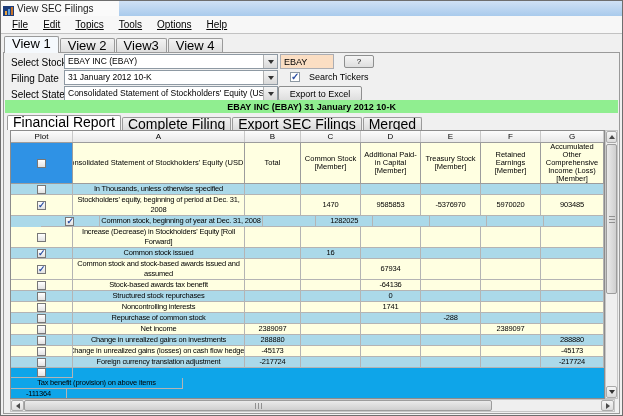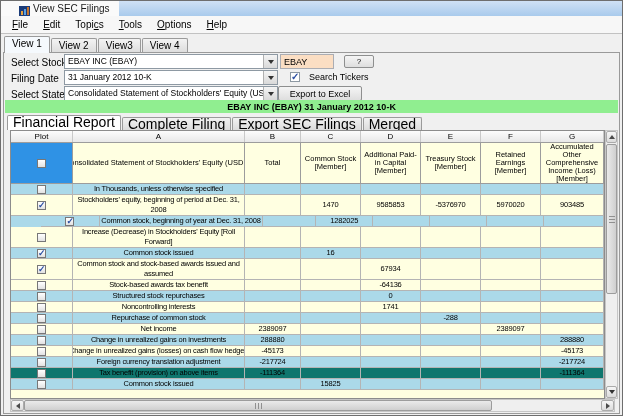--- a/index.html
+++ b/index.html
@@ -2,35 +2,35 @@
 <html><head>
 <meta charset="utf-8">
 <style>
   html,body{margin:0;padding:0;background:#D6D6D6;}
   *{box-sizing:border-box;}
   .window{position:relative;width:623px;height:416px;border:1px solid #6E6E6E;background:#F0F0F0;
           font-family:"Liberation Sans",sans-serif;color:#000;overflow:hidden;}
 
   
   .titlebar{position:absolute;top:0;left:0;right:0;height:15px;display:flex;}
-  .tb-left{width:118px;background:#FAFAFA;display:flex;align-items:center;gap:3px;padding-left:18px;}
+  .tb-left{width:118px;background:#FAFAFA;display:flex;align-items:center;gap:3px;padding-left:2px;}
   .tb-right{flex:1;background:linear-gradient(#CFE1F5,#A9CAEC);}
   .title{font-size:10px;color:#1a1a1a;white-space:nowrap;}
   .app-icon{width:11px;height:11px;display:inline-block;}
 
   
   .menubar{position:absolute;top:15px;left:0;right:0;height:18px;background:#F7F7F7;
            border-bottom:1px solid #C2C2C2;display:flex;align-items:center;padding-left:5px;font-size:10px;}
-  .menu-item{padding:1px 6px;margin-right:3px;cursor:default;}
+  .menu-item{padding:1px 6px;margin-right:3px;cursor:default;text-decoration:underline;}
   .menu-item .u{text-decoration:underline;}
 
   
   .tabstrip{position:absolute;top:33px;left:0;right:0;height:19px;display:flex;align-items:flex-end;
             padding-left:3px;background:#F0F0F0;}
-  .vtab{font-size:10px;line-height:11px;padding:1px 7px 2px;background:linear-gradient(#F3F3F3,#DCDCDC);
+  .vtab{font-size:13px;line-height:11px;padding:1px 7px 2px;background:linear-gradient(#F3F3F3,#DCDCDC);
         border:1px solid #9A9A9A;border-bottom:none;border-radius:2px 2px 0 0;margin-right:1px;height:15px;}
   .vtab.active{background:#F5F9FD;height:17px;z-index:2;}
 
   
   .panel{position:absolute;top:51px;left:2px;right:2px;bottom:1px;border:1px solid #9A9A9A;background:#F0F0F0;}
 
   .f-label{position:absolute;left:7px;font-size:10px;white-space:nowrap;}
   .combo{position:absolute;left:60px;width:214px;height:15px;background:#FFF;border:1px solid #8E99A3;
          display:flex;align-items:stretch;}
   .combo .txt{flex:1;font-size:8.5px;line-height:13px;padding-left:3px;white-space:nowrap;overflow:hidden;}
@@ -390,21 +390,21 @@
               <div class="tcell c-a lblcell">
                 <span>Foreign currency translation adjustment</span>
               </div>
               <div class="tcell c-b">-217724</div>
               <div class="tcell c-c"></div>
               <div class="tcell c-d"></div>
               <div class="tcell c-e"></div>
               <div class="tcell c-f"></div>
               <div class="tcell c-g">-217724</div>
             </div>
-            <div class="trow" style="background: #0f766e;">
+            <div class="trow" style="background: #0ea5e9; flex-direction: column;">
               <div class="tcell c-plot">
                 <span class="cb"></span>
               </div>
               <div class="tcell c-a lblcell">
                 <span>Tax benefit (provision) on above items</span>
               </div>
               <div class="tcell c-b">-111364</div>
               <div class="tcell c-c"></div>
               <div class="tcell c-d"></div>
               <div class="tcell c-e"></div>

